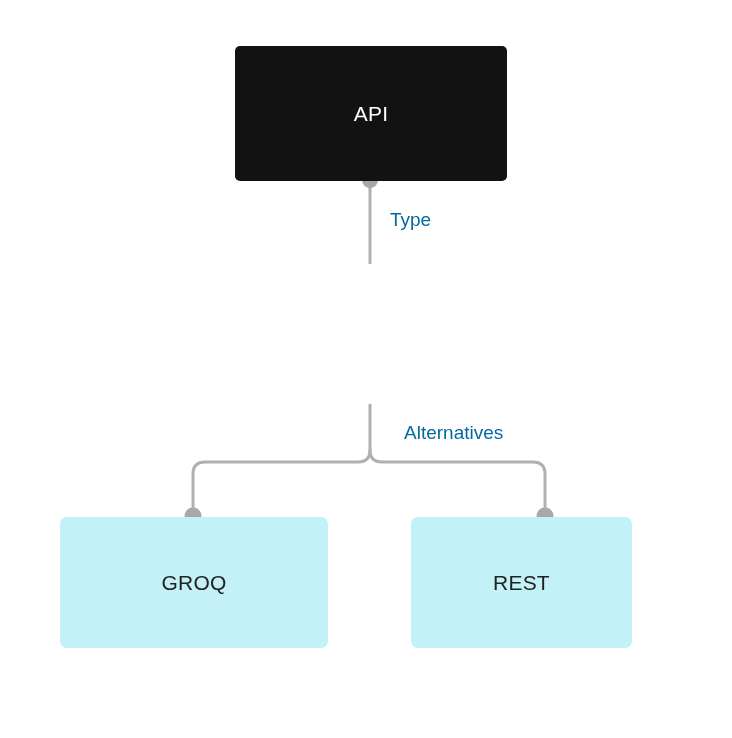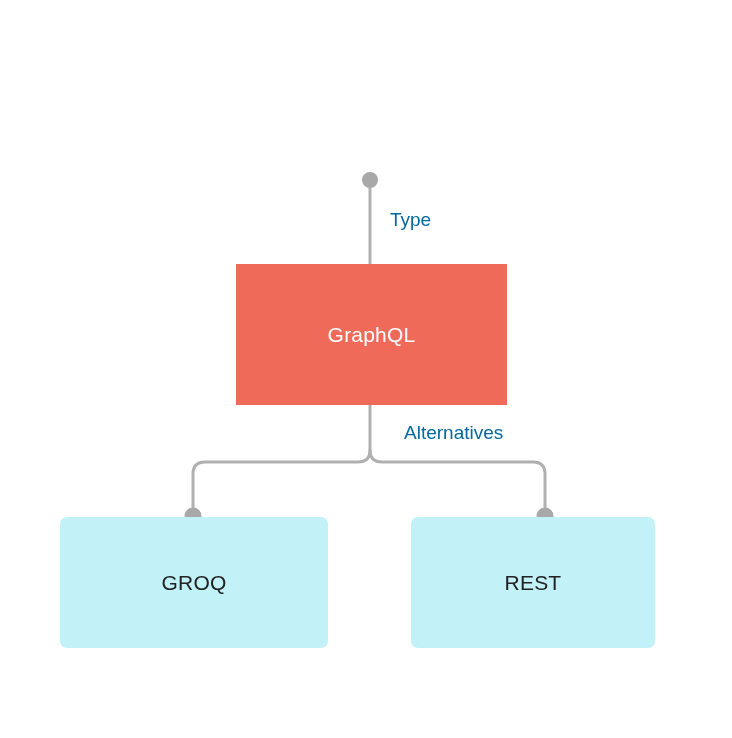--- a/index.html
+++ b/index.html
@@ -84,21 +84,21 @@
   }
   #node-groq .node-label {
     color: #222222;
     font-size: 21px;
   }
 
   
   #node-rest {
     left: 411px;
     top: 517px;
-    width: 244px;
+    width: 221px;
     height: 131px;
     background: #c2f1f7;
     border-radius: 7px;
   }
   #node-rest .node-label {
     color: #222222;
     font-size: 21px;
   }
 
   
@@ -130,24 +130,24 @@
     <circle cx="370" cy="180" r="8" fill="#a8a8a8"></circle>
 
     <path d="M 370 405 L 370 450 Q 370 462 358 462 L 205 462 Q 193 462 193 474 L 193 516" fill="none" stroke="#b0b0b0" stroke-width="3" stroke-linecap="round"></path>
 
     <path d="M 370 450 Q 370 462 382 462 L 533 462 Q 545 462 545 474 L 545 516" fill="none" stroke="#b0b0b0" stroke-width="3" stroke-linecap="round"></path>
 
     <circle cx="193" cy="516" r="8.5" fill="#a8a8a8"></circle>
     <circle cx="545" cy="516" r="8.5" fill="#a8a8a8"></circle>
   </svg>
 
+  <div class="node" id="node-api">
+    <span class="node-label">API</span>
+  </div>
 
-  <div class="node" id="node-graphql">
-    <span class="node-label">GraphQL</span>
-  </div>
 
   <div class="node" id="node-groq">
     <span class="node-label">GROQ</span>
   </div>
 
   <div class="node" id="node-rest">
     <span class="node-label">REST</span>
   </div>
 
   <div class="edge-label" id="edge-label-type">Type</div>

